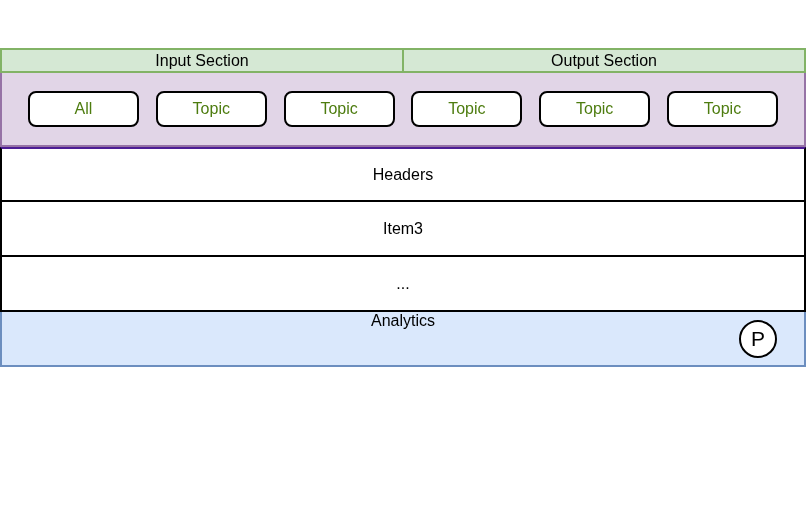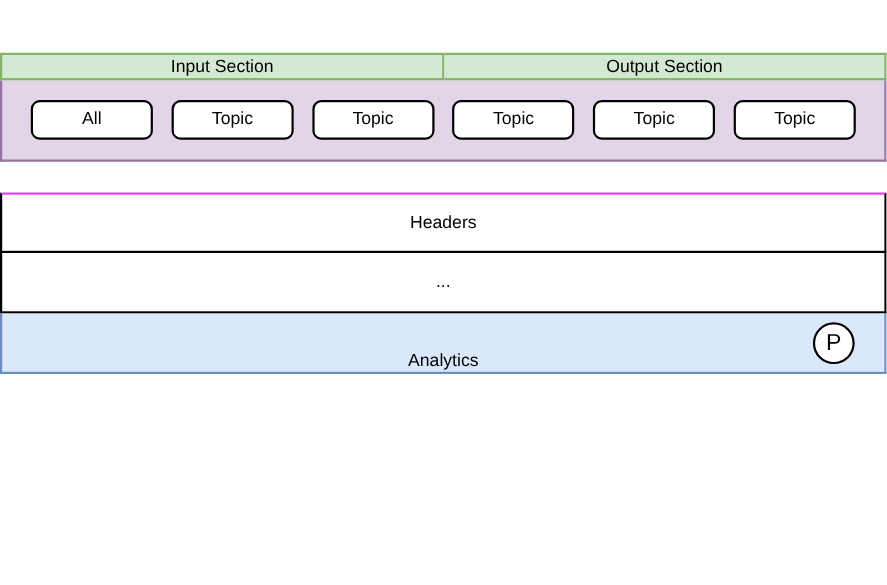--- a/index.html
+++ b/index.html
@@ -34,45 +34,45 @@
     padding: 0 26px;
   }
   .filter-btn {
     width: 111px; height: 36px;
     box-sizing: border-box;
     background: #ffffff;
     border: 2px solid #000000;
     border-radius: 8px;
     font-family: inherit;
     font-size: 16px;
-    color: #000000;
+    color: #4d7c0f;
     cursor: pointer;
     display: flex; align-items: center; justify-content: center;
     padding: 0;
   }
   
   .list-row {
     height: 55px;
     box-sizing: border-box;
     background: #ffffff;
     border: 2px solid #000000;
     border-top: none;
     display: flex; align-items: center; justify-content: center;
     font-size: 16px;
   }
-  .list-row.first { border-top: 2px solid #d946ef; margin-top: 28px; }
+  .list-row.first { border-top: 2px solid #4c1d95; }
   
   .footer {
     height: 55px;
     box-sizing: border-box;
     background: #dae8fc;
     border: 2px solid #6c8ebf;
     border-top: none;
     position: relative;
-    display: flex; align-items: flex-end; justify-content: center;
+    display: flex; align-items: flex-start; justify-content: center;
     font-size: 16px;
   }
   .badge {
     position: absolute;
     right: 27px; top: 50%;
     transform: translateY(-50%);
     width: 38px; height: 38px;
     box-sizing: border-box;
     border-radius: 50%;
     background: #ffffff;
@@ -96,20 +96,21 @@
     <button class="filter-btn">All</button>
     <button class="filter-btn">Topic</button>
     <button class="filter-btn">Topic</button>
     <button class="filter-btn">Topic</button>
     <button class="filter-btn">Topic</button>
     <button class="filter-btn">Topic</button>
   </div>
 
   <div class="list">
     <div class="list-row first">Headers</div>
+    <div class="list-row">Item3</div>
     <div class="list-row">...</div>
   </div>
 
   <div class="footer">
     <span>Analytics</span>
     <div class="badge">
       <span>P</span>
     </div>
   </div>
 

